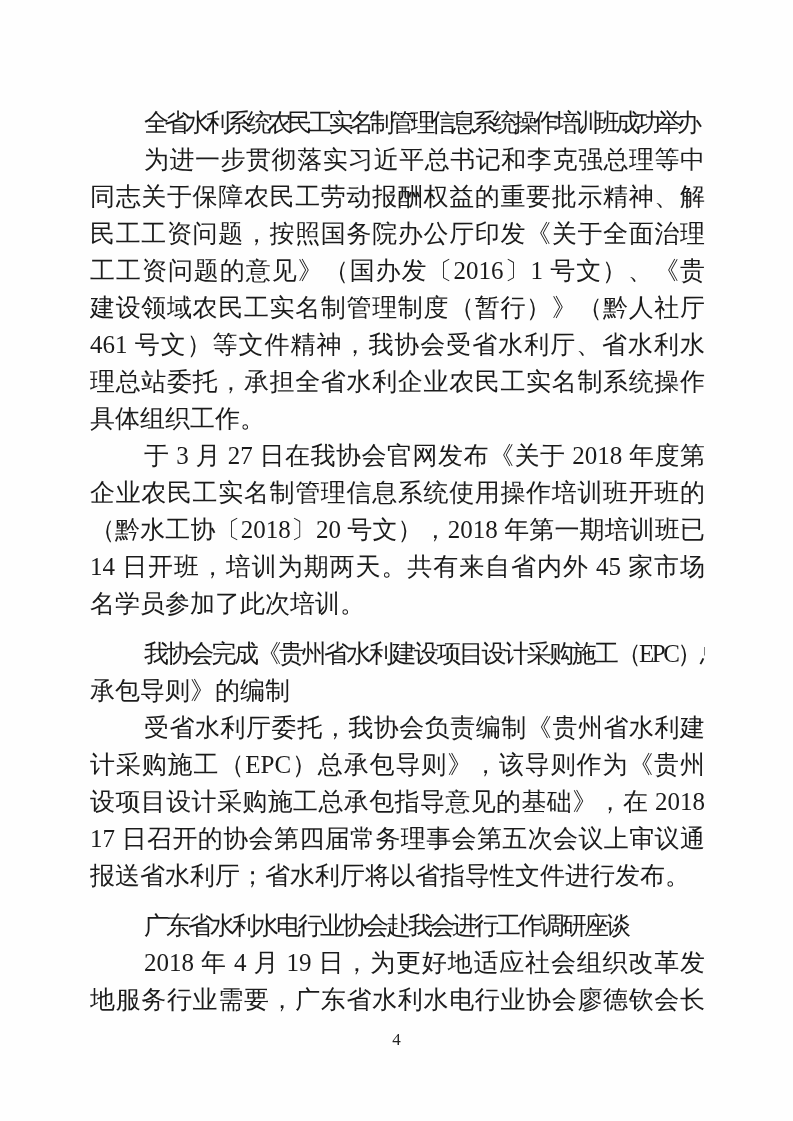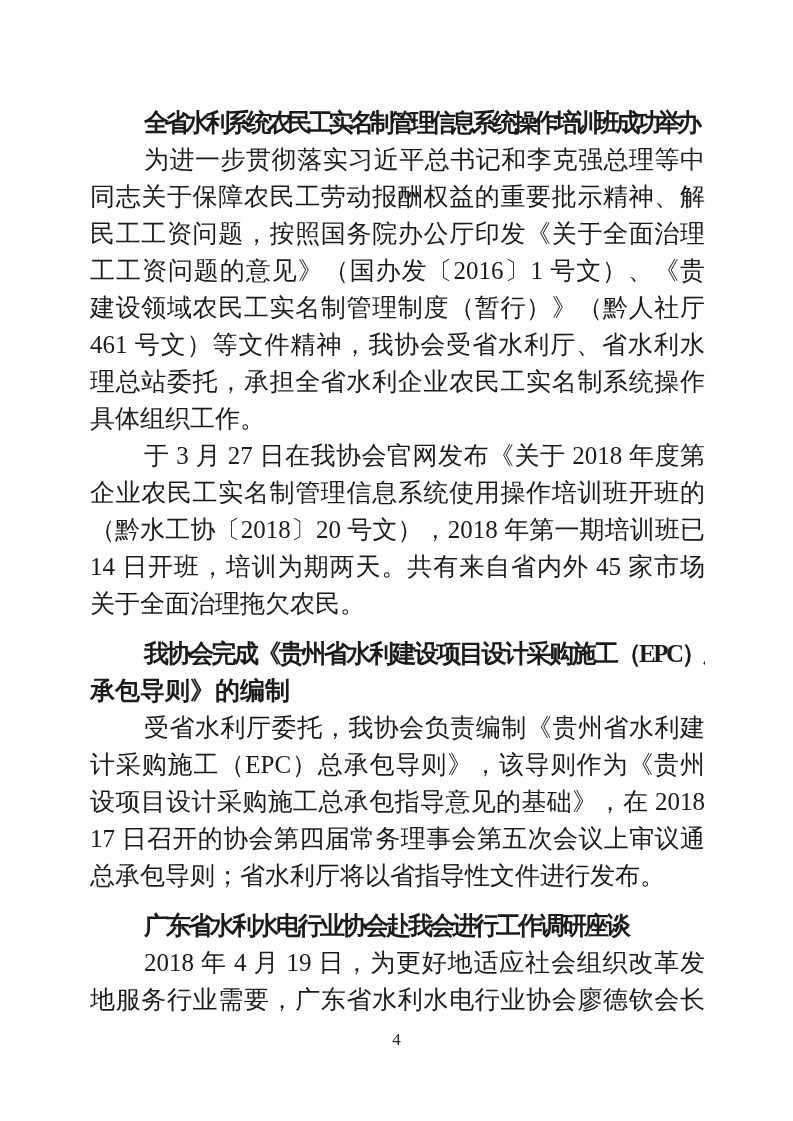--- a/index.html
+++ b/index.html
@@ -28,21 +28,21 @@
     overflow: hidden;
   }
   .line.end {
     text-align: right;
     text-align-last: left;
   }
   .line.indent {
     text-indent: 54px;
   }
   .heading {
-    font-weight: bold;
+    font-weight: normal;
     text-align: left;
     text-align-last: left;
     white-space: nowrap;
   }
   .h1 { letter-spacing: -4.5px; }
   .h2a { letter-spacing: -2.5px; }
   .h3 { letter-spacing: -3px; text-align: right; }
   .gap { margin-top: 13px; }
   .pagenum {
     position: absolute;
@@ -67,30 +67,30 @@
   <div class="line">工工资问题的意见》（国办发〔2016〕1 号文）、《贵州省工程</div>
   <div class="line">建设领域农民工实名制管理制度（暂行）》（黔人社厅通〔2016〕</div>
   <div class="line">461 号文）等文件精神，我协会受省水利厅、省水利水电建设管</div>
   <div class="line">理总站委托，承担全省水利企业农民工实名制系统操作培训班的</div>
   <div class="line end">具体组织工作。</div>
 
   <div class="line indent">于 3 月 27 日在我协会官网发布《关于 2018 年度第一期水利</div>
   <div class="line">企业农民工实名制管理信息系统使用操作培训班开班的通知》</div>
   <div class="line">（黔水工协〔2018〕20 号文），2018 年第一期培训班已于 4 月</div>
   <div class="line">14 日开班，培训为期两天。共有来自省内外 45 家市场主体 131</div>
-  <div class="line end">关于全面治理拖欠农民。</div>
+  <div class="line end">名学员参加了此次培训。</div>
 
   <div class="line indent heading h2a gap">我协会完成《贵州省水利建设项目设计采购施工（EPC）总</div>
   <div class="line heading end">承包导则》的编制</div>
 
   <div class="line indent">受省水利厅委托，我协会负责编制《贵州省水利建设项目设</div>
   <div class="line">计采购施工（EPC）总承包导则》，该导则作为《贵州省水利建</div>
   <div class="line">设项目设计采购施工总承包指导意见的基础》，在 2018 年 3 月</div>
   <div class="line">17 日召开的协会第四届常务理事会第五次会议上审议通过，并已</div>
-  <div class="line end">总承包导则；省水利厅将以省指导性文件进行发布。</div>
+  <div class="line end">报送省水利厅；省水利厅将以省指导性文件进行发布。</div>
 
   <div class="line indent heading h3 gap">广东省水利水电行业协会赴我会进行工作调研座谈</div>
 
   <div class="line indent">2018 年 4 月 19 日，为更好地适应社会组织改革发展和更好</div>
   <div class="line">地服务行业需要，广东省水利水电行业协会廖德钦会长等一行赴</div>
 
   <div class="pagenum">4</div>
 
 </div>
 

